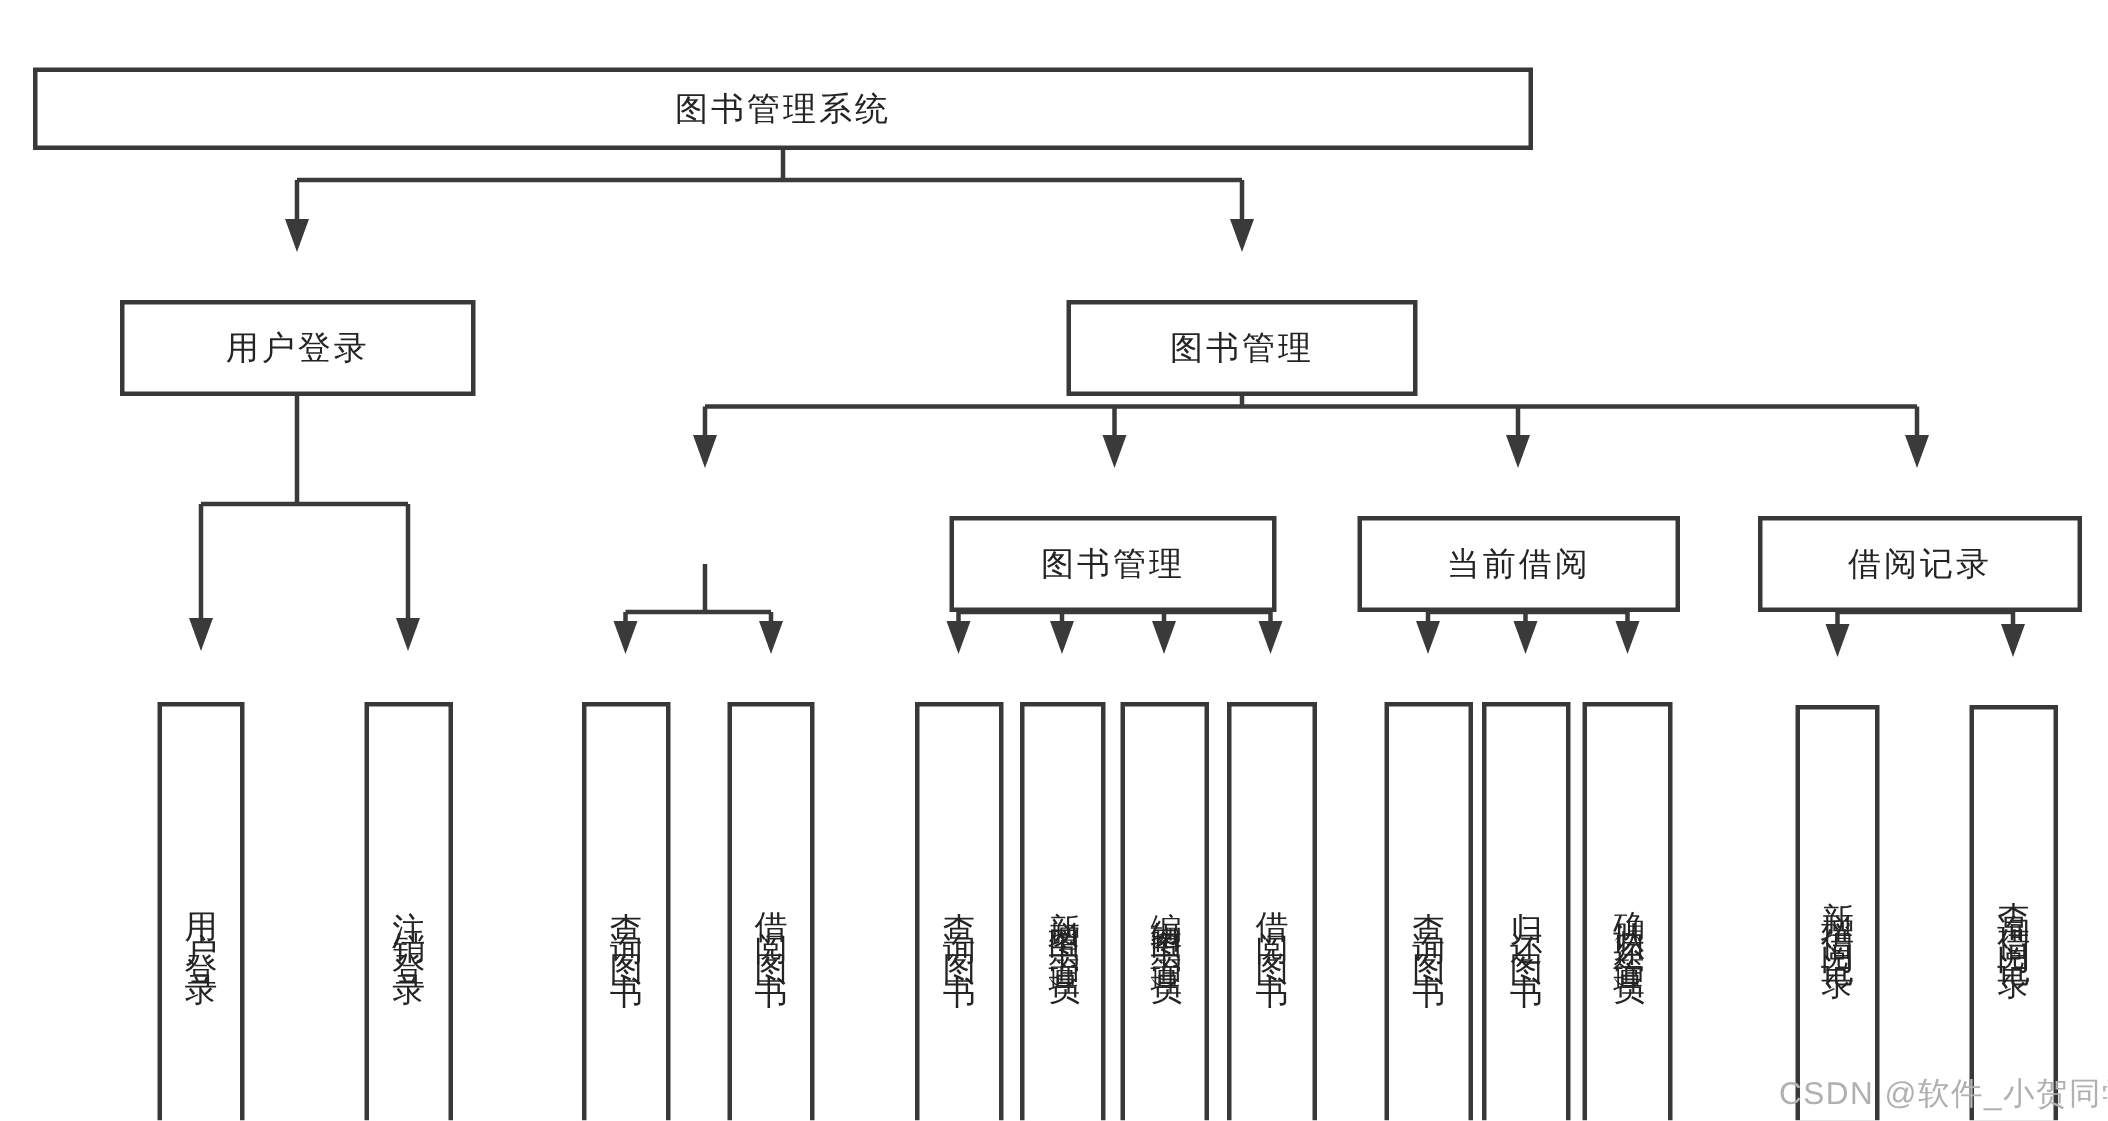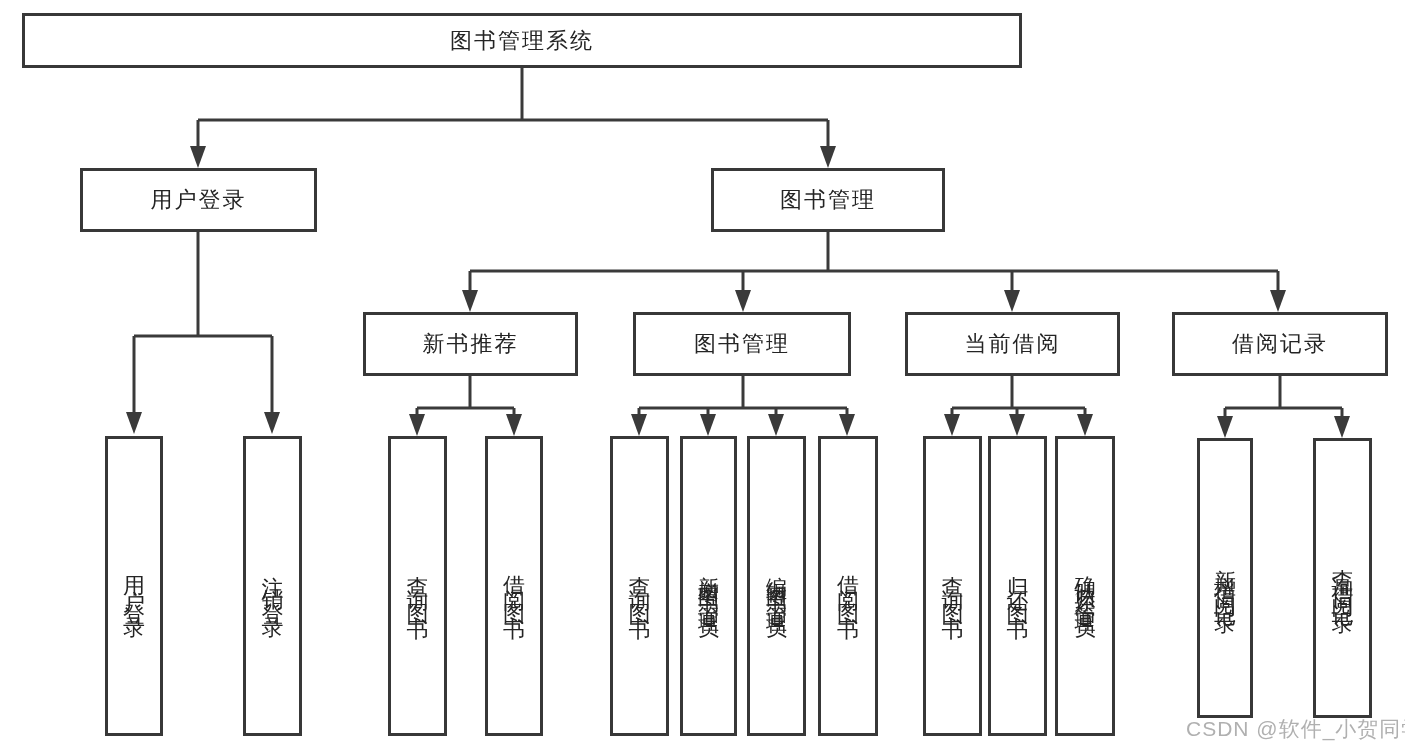--- a/index.html
+++ b/index.html
@@ -19,20 +19,21 @@
   .node {
     position: absolute;
     box-sizing: border-box;
     border: 3px solid #383838;
     background: #ffffff;
     display: flex;
     align-items: center;
     justify-content: center;
     color: #242424;
     font-size: 22px;
+    margin-top: 32px;
   }
   .node.h span { letter-spacing: 2px; white-space: nowrap; }
   .node.v span {
     writing-mode: vertical-rl;
     text-orientation: mixed;
     white-space: nowrap;
   }
   .node.v span.s4 { letter-spacing: 14px; font-size: 22px; }
   .node.v span.s6 { letter-spacing: 9px;  font-size: 22px; }
   .node.v span.s9 { letter-spacing: 6px;  font-size: 21px; }
@@ -135,23 +136,20 @@
     <span>图书管理系统</span>
   </div>
 
   <div class="node h" style="left:80px; top:168px; width:237px; height:64px;">
     <span>用户登录</span>
   </div>
   <div class="node h" style="left:711px; top:168px; width:234px; height:64px;">
     <span>图书管理</span>
   </div>
 
-  <div class="node h" style="left:363px; top:312px; width:215px; height:64px;">
-    <span>新书推荐</span>
-  </div>
   <div class="node h" style="left:633px; top:312px; width:218px; height:64px;">
     <span>图书管理</span>
   </div>
   <div class="node h" style="left:905px; top:312px; width:215px; height:64px;text-align:center;">
     <span>当前借阅</span>
   </div>
   <div class="node h" style="left:1172px; top:312px; width:216px; height:64px;">
     <span>借阅记录</span>
   </div>
 

